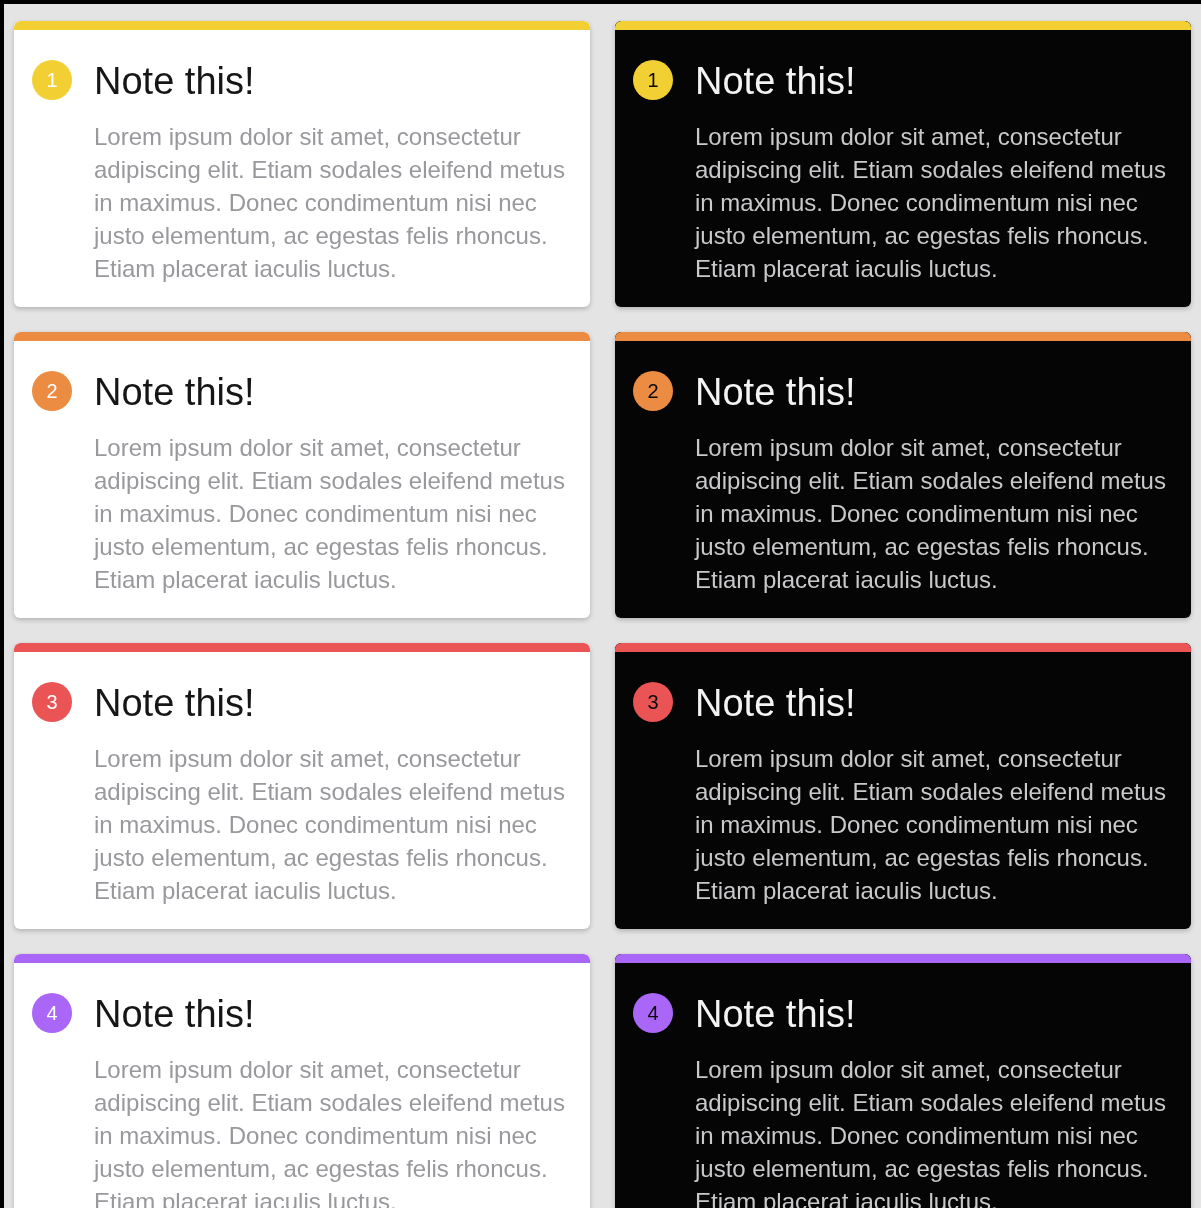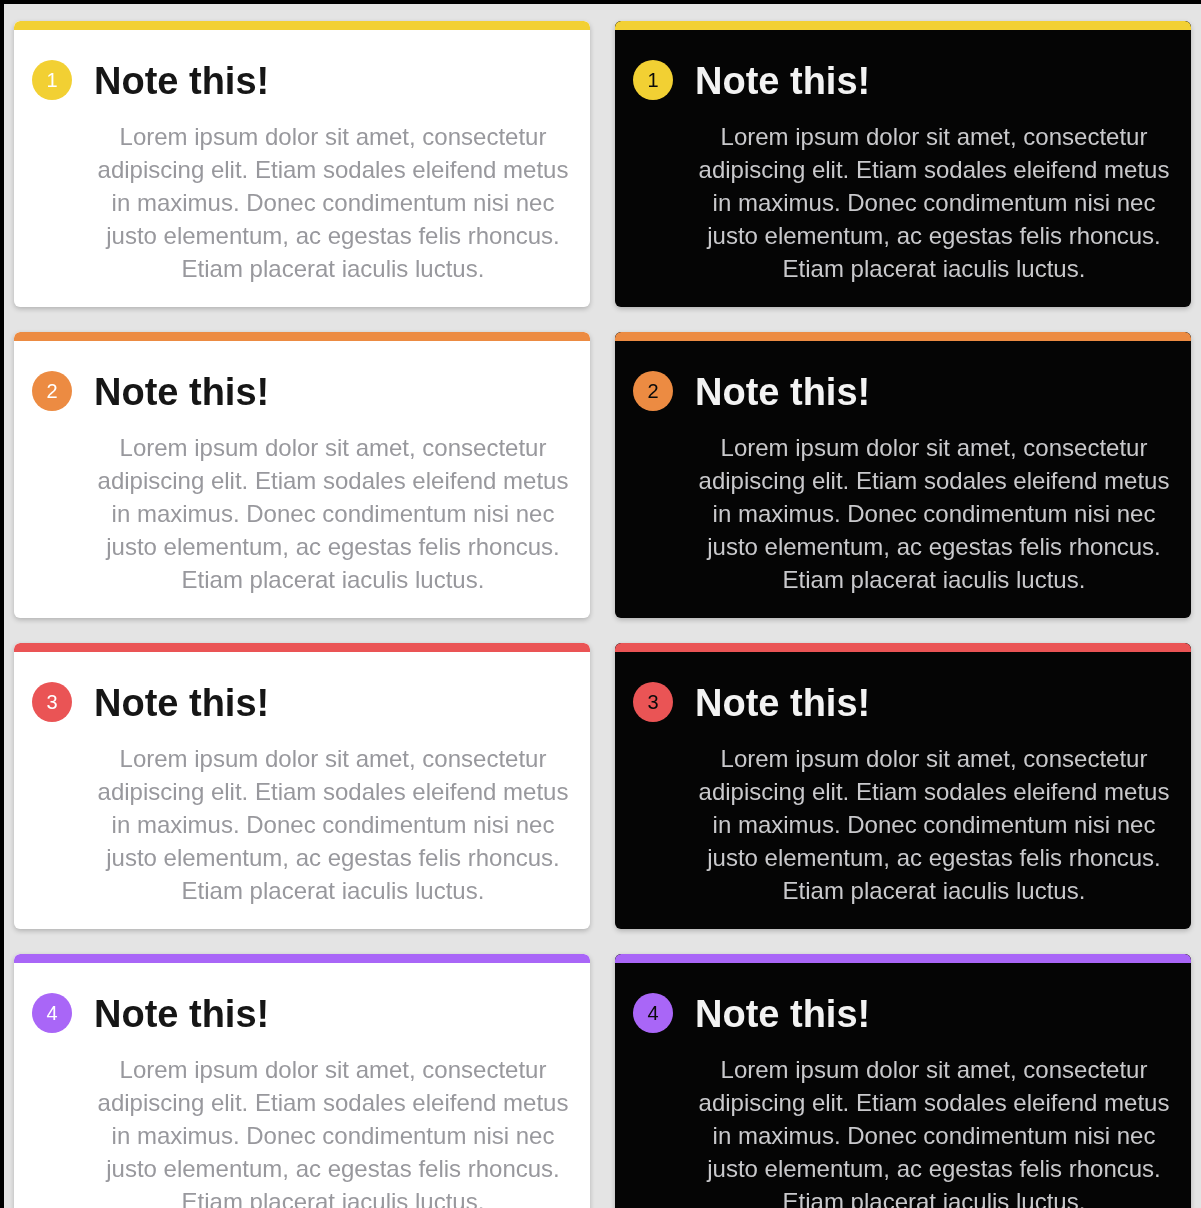--- a/index.html
+++ b/index.html
@@ -55,32 +55,31 @@
     justify-content: center;
     font-size: 20px;
     font-weight: 400;
   }
   .card.light .badge { color: #ffffff; }
   .card.dark  .badge { color: #0a0a0a; }
   .card-title {
     margin: 0;
     font-size: 38px;
     line-height: 46px;
-    font-weight: 700;
+    font-weight: 400;
     letter-spacing: 0;
   }
   .card.light .card-title { color: #161616; }
   .card.dark  .card-title { color: #f3f3f3; }
   .card-text {
     margin: 16px 0 0 0;
     max-width: 480px;
     font-size: 24px;
     line-height: 33px;
     font-weight: 400;
-    text-align: center;
   }
   .card.light .card-text { color: #98989d; }
   .card.dark  .card-text { color: #c9c9cc; }
 </style>
 </head>
 <body>
 
 <div class="viewport">
   <div class="cards-grid">
 

